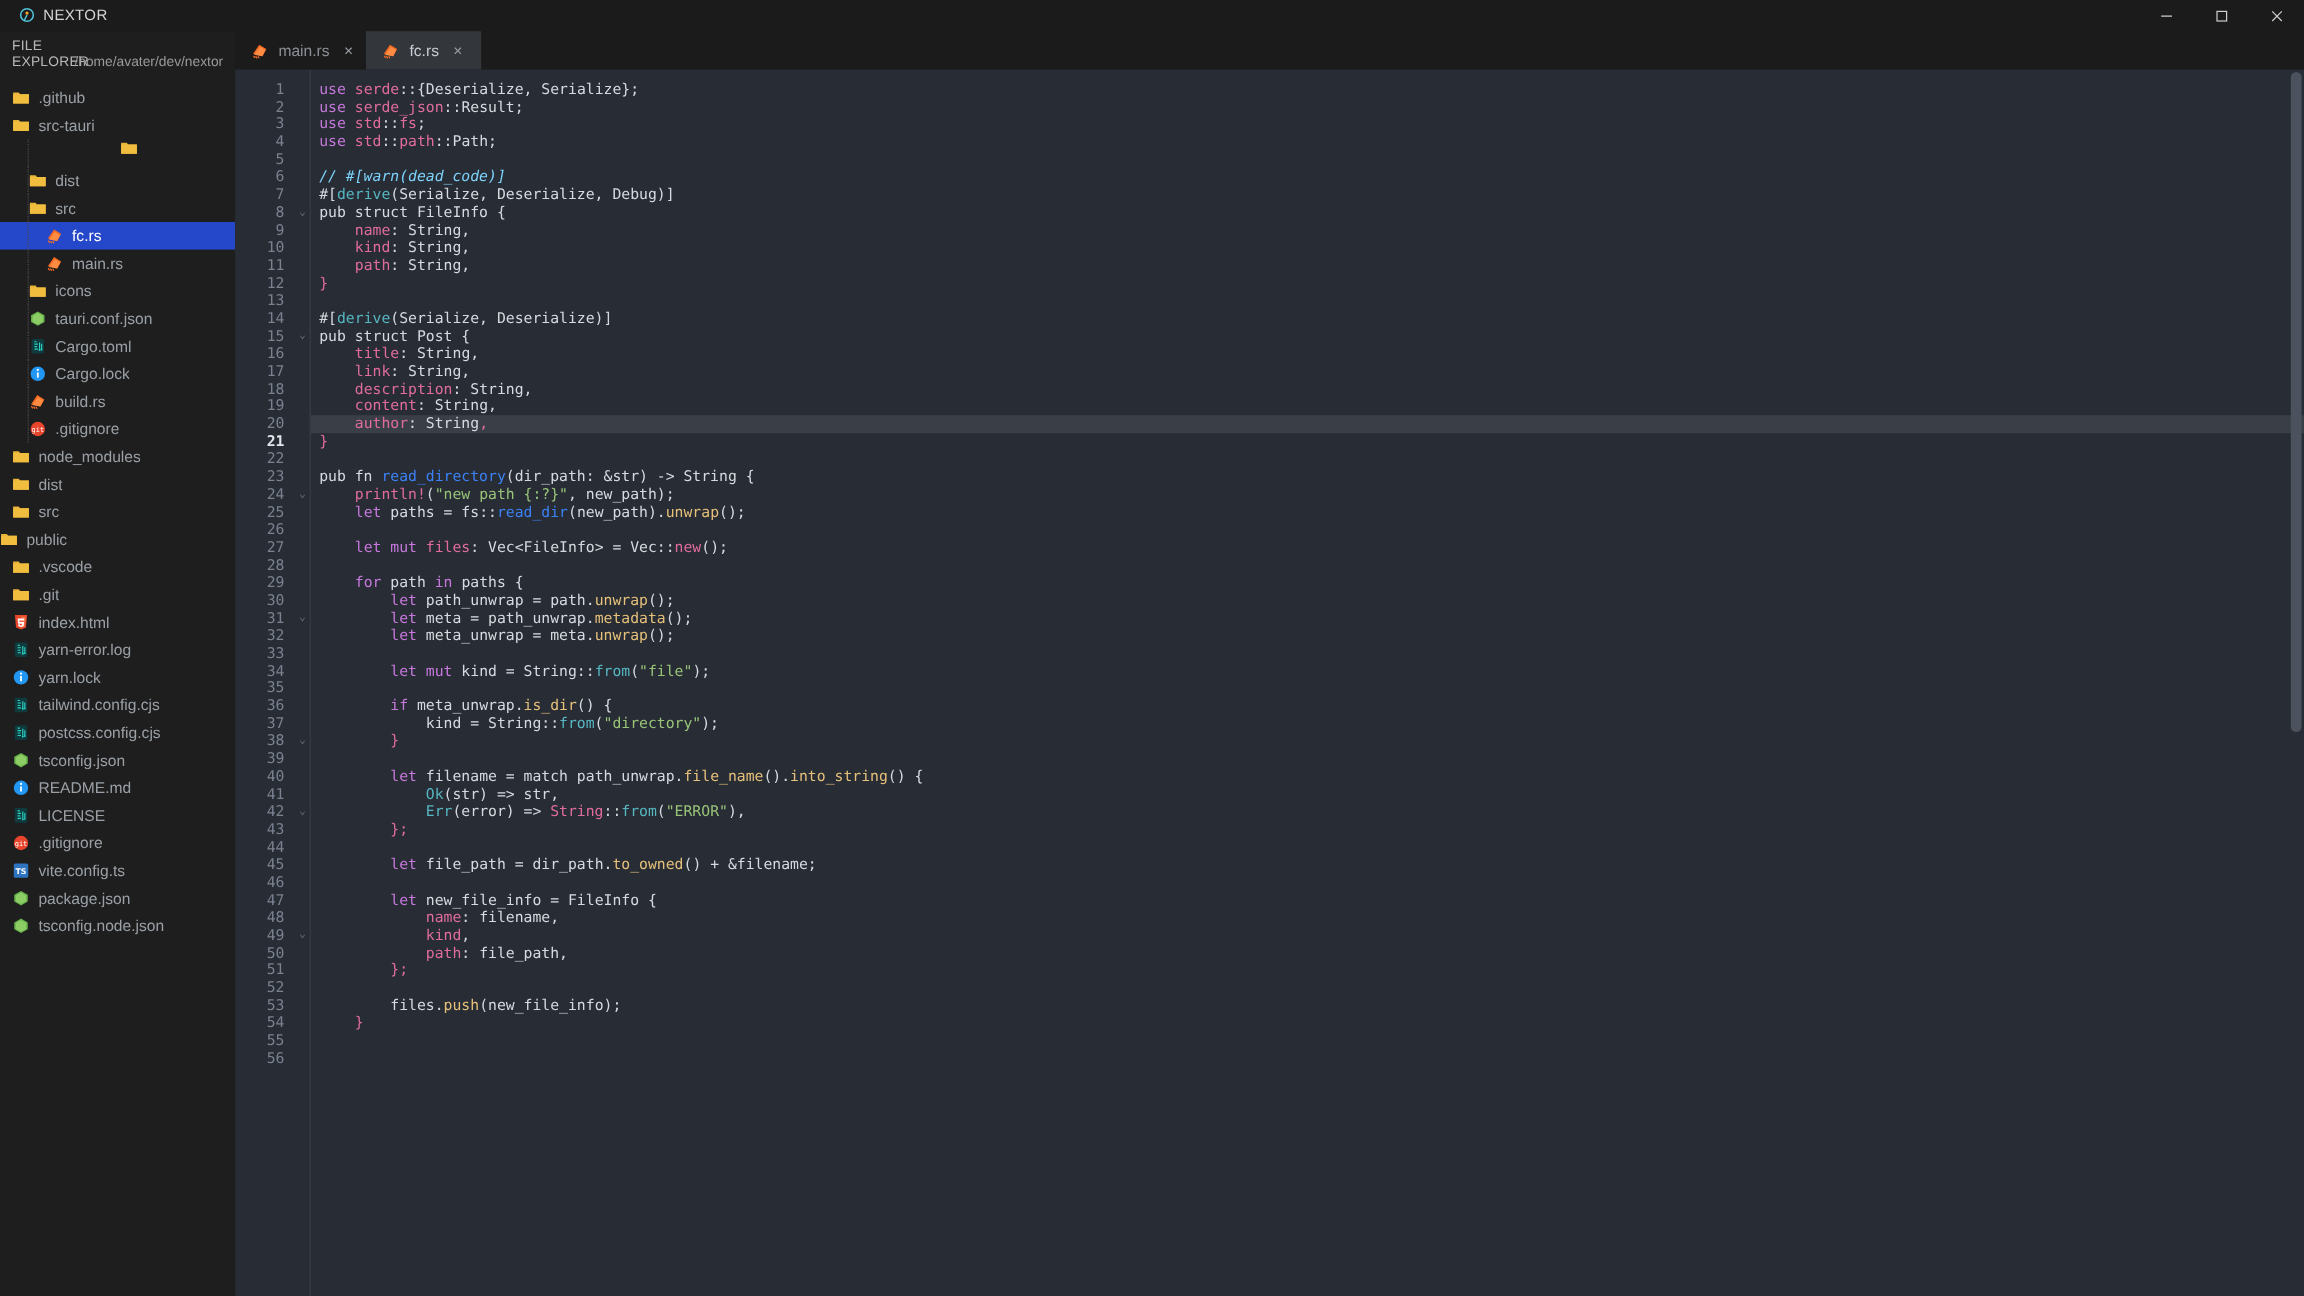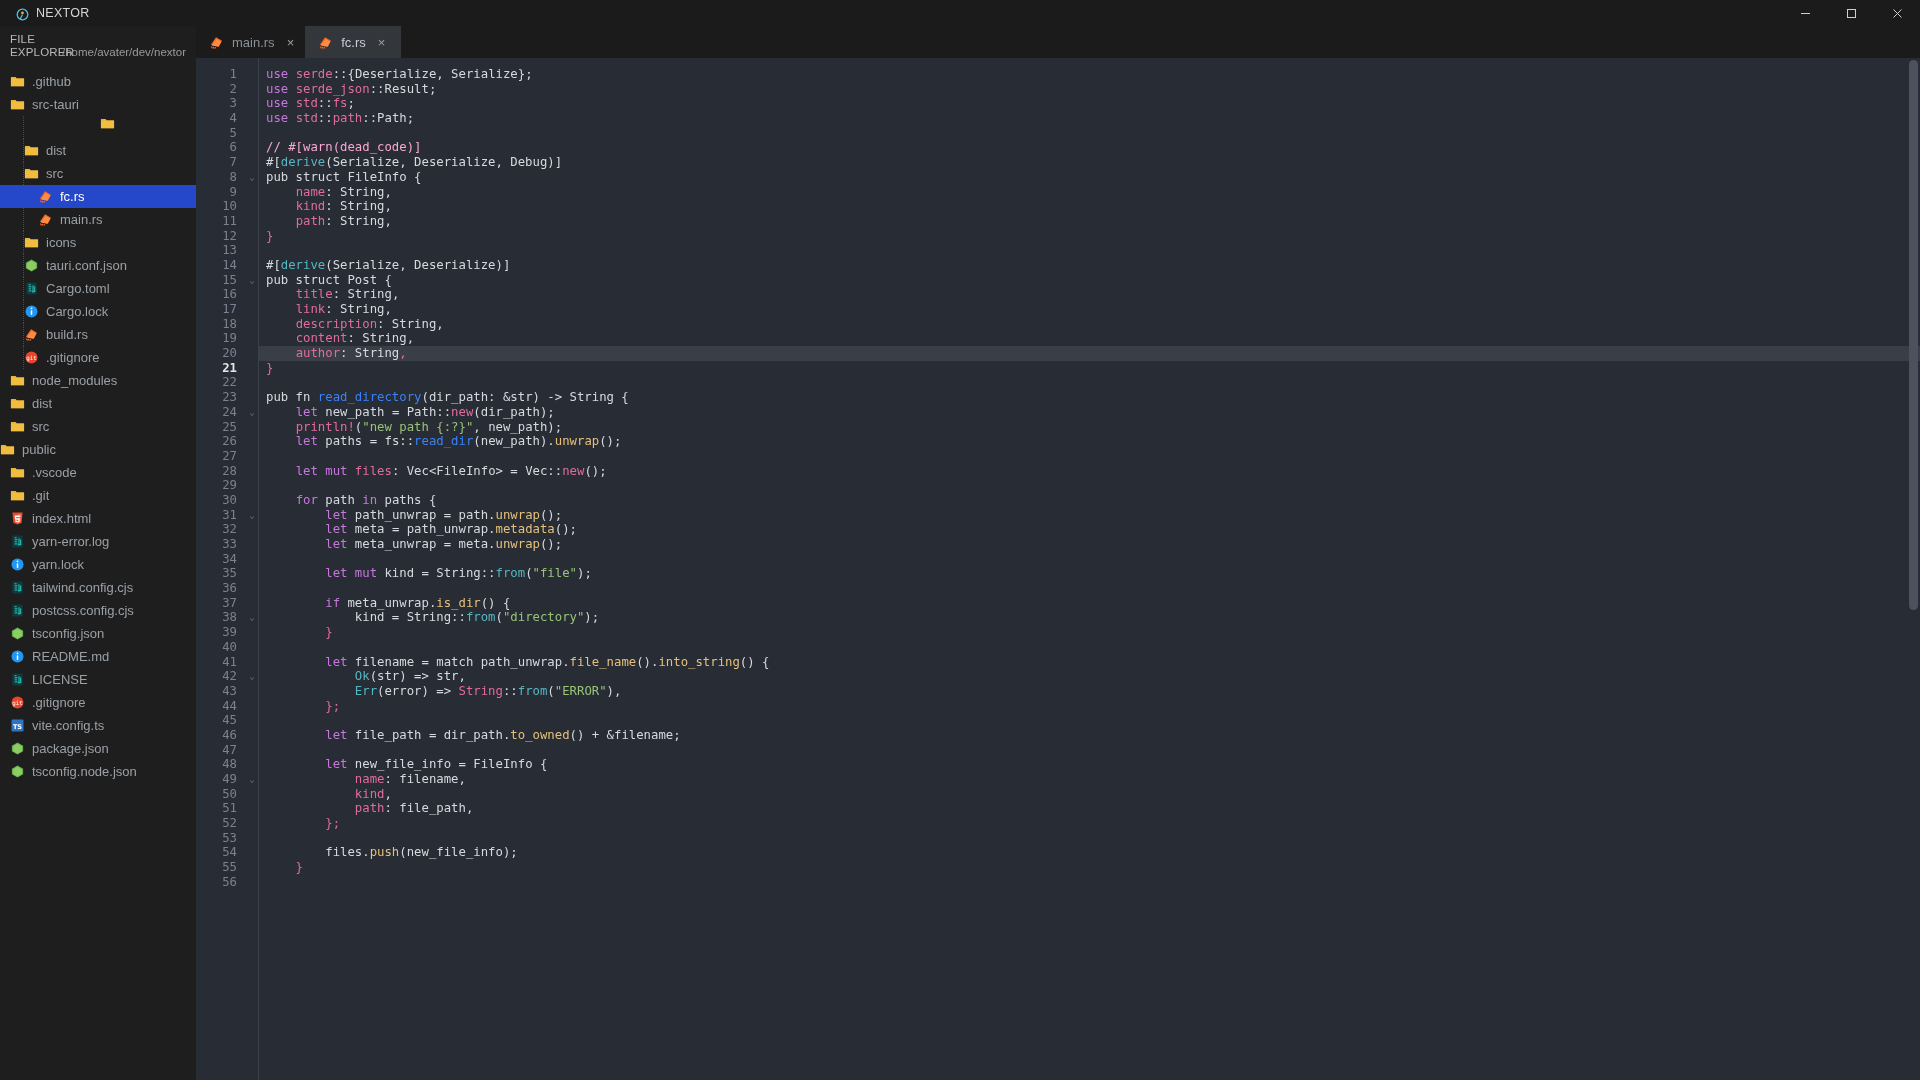--- a/index.html
+++ b/index.html
@@ -9,21 +9,21 @@
     font-family:"Liberation Sans", sans-serif;
     -webkit-font-smoothing:antialiased;
   }
 
   
   .titlebar {
     height:26px; background:#1b1b1b;
     display:flex; align-items:center;
     position:relative; user-select:none;
   }
-  .tb-brand { display:flex; align-items:center; gap:7px; padding-left:16px; }
+  .tb-brand { display:flex; gap:7px; padding-left:16px; }
   .tb-logo { width:13px; height:13px; flex:0 0 auto; }
   .tb-title { font-size:12.5px; color:#d6d6d6; letter-spacing:.3px; }
   .tb-controls { position:absolute; right:0; top:0; height:26px; display:flex; }
   .tb-btn {
     width:46px; height:26px; display:flex; align-items:center; justify-content:center;
     color:#cfcfcf;
   }
 
   
   .app { display:flex; height:calc(1080px - 26px); }
@@ -98,21 +98,21 @@
   .cl { color:#cfd4da; padding-left:7px; }
   .cl.cur { background:#3a3f47; }
 
   
   .t-kw   { color:#c678dd; }   
   .t-def  { color:#d6dae0; }   
   .t-mod  { color:#e06c9f; }
   .t-fnc  { color:#3b82f6; }   
   .t-mth  { color:#e5c07b; }   
   .t-str  { color:#98c379; }   
-  .t-cmt  { color:#f9a8d4; }
+  .t-cmt  { color:#7dd3fc; font-style:italic; }
   .t-attr { color:#56b6c2; }   
   .t-fld  { color:#e06c9f; }
 
   
   .vscroll {
     position:absolute; right:0; top:0; width:13px; bottom:0;
     background:transparent;
   }
   .vthumb {
     position:absolute; right:2px; width:9px; border-radius:5px;
@@ -570,21 +570,20 @@
             <div class="cl"><span class="t-def">#[</span><span class="t-attr">derive</span><span class="t-def">(Serialize, Deserialize)]</span></div>
             <div class="cl"><span class="t-def">pub struct Post {</span></div>
             <div class="cl"><span class="t-def">    </span><span class="t-fld">title</span><span class="t-def">: String,</span></div>
             <div class="cl"><span class="t-def">    </span><span class="t-fld">link</span><span class="t-def">: String,</span></div>
             <div class="cl"><span class="t-def">    </span><span class="t-fld">description</span><span class="t-def">: String,</span></div>
             <div class="cl"><span class="t-def">    </span><span class="t-fld">content</span><span class="t-def">: String,</span></div>
             <div class="cl cur"><span class="t-def">    </span><span class="t-fld">author</span><span class="t-def">: String</span><span class="t-mod">,</span></div>
             <div class="cl"><span class="t-mod">}</span></div>
             <div class="cl"> </div>
             <div class="cl"><span class="t-def">pub fn </span><span class="t-fnc">read_directory</span><span class="t-def">(dir_path: &amp;str) -&gt; String {</span></div>
-            <div class="cl"><span class="t-def">    </span><span class="t-kw">let </span><span class="t-def">new_path = Path::</span><span class="t-mod">new</span><span class="t-def">(dir_path);</span></div>
             <div class="cl"><span class="t-def">    </span><span class="t-mod">println!</span><span class="t-def">(</span><span class="t-str">"new path {:?}"</span><span class="t-def">, new_path);</span></div>
             <div class="cl"><span class="t-def">    </span><span class="t-kw">let </span><span class="t-def">paths = fs::</span><span class="t-fnc">read_dir</span><span class="t-def">(new_path).</span><span class="t-mth">unwrap</span><span class="t-def">();</span></div>
             <div class="cl"> </div>
             <div class="cl"><span class="t-def">    </span><span class="t-kw">let mut </span><span class="t-fld">files</span><span class="t-def">: Vec&lt;FileInfo&gt; = Vec::</span><span class="t-mod">new</span><span class="t-def">();</span></div>
             <div class="cl"> </div>
             <div class="cl"><span class="t-def">    </span><span class="t-kw">for </span><span class="t-def">path </span><span class="t-kw">in </span><span class="t-def">paths {</span></div>
             <div class="cl"><span class="t-def">        </span><span class="t-kw">let </span><span class="t-def">path_unwrap = path.</span><span class="t-mth">unwrap</span><span class="t-def">();</span></div>
             <div class="cl"><span class="t-def">        </span><span class="t-kw">let </span><span class="t-def">meta = path_unwrap.</span><span class="t-mth">metadata</span><span class="t-def">();</span></div>
             <div class="cl"><span class="t-def">        </span><span class="t-kw">let </span><span class="t-def">meta_unwrap = meta.</span><span class="t-mth">unwrap</span><span class="t-def">();</span></div>
             <div class="cl"> </div>

